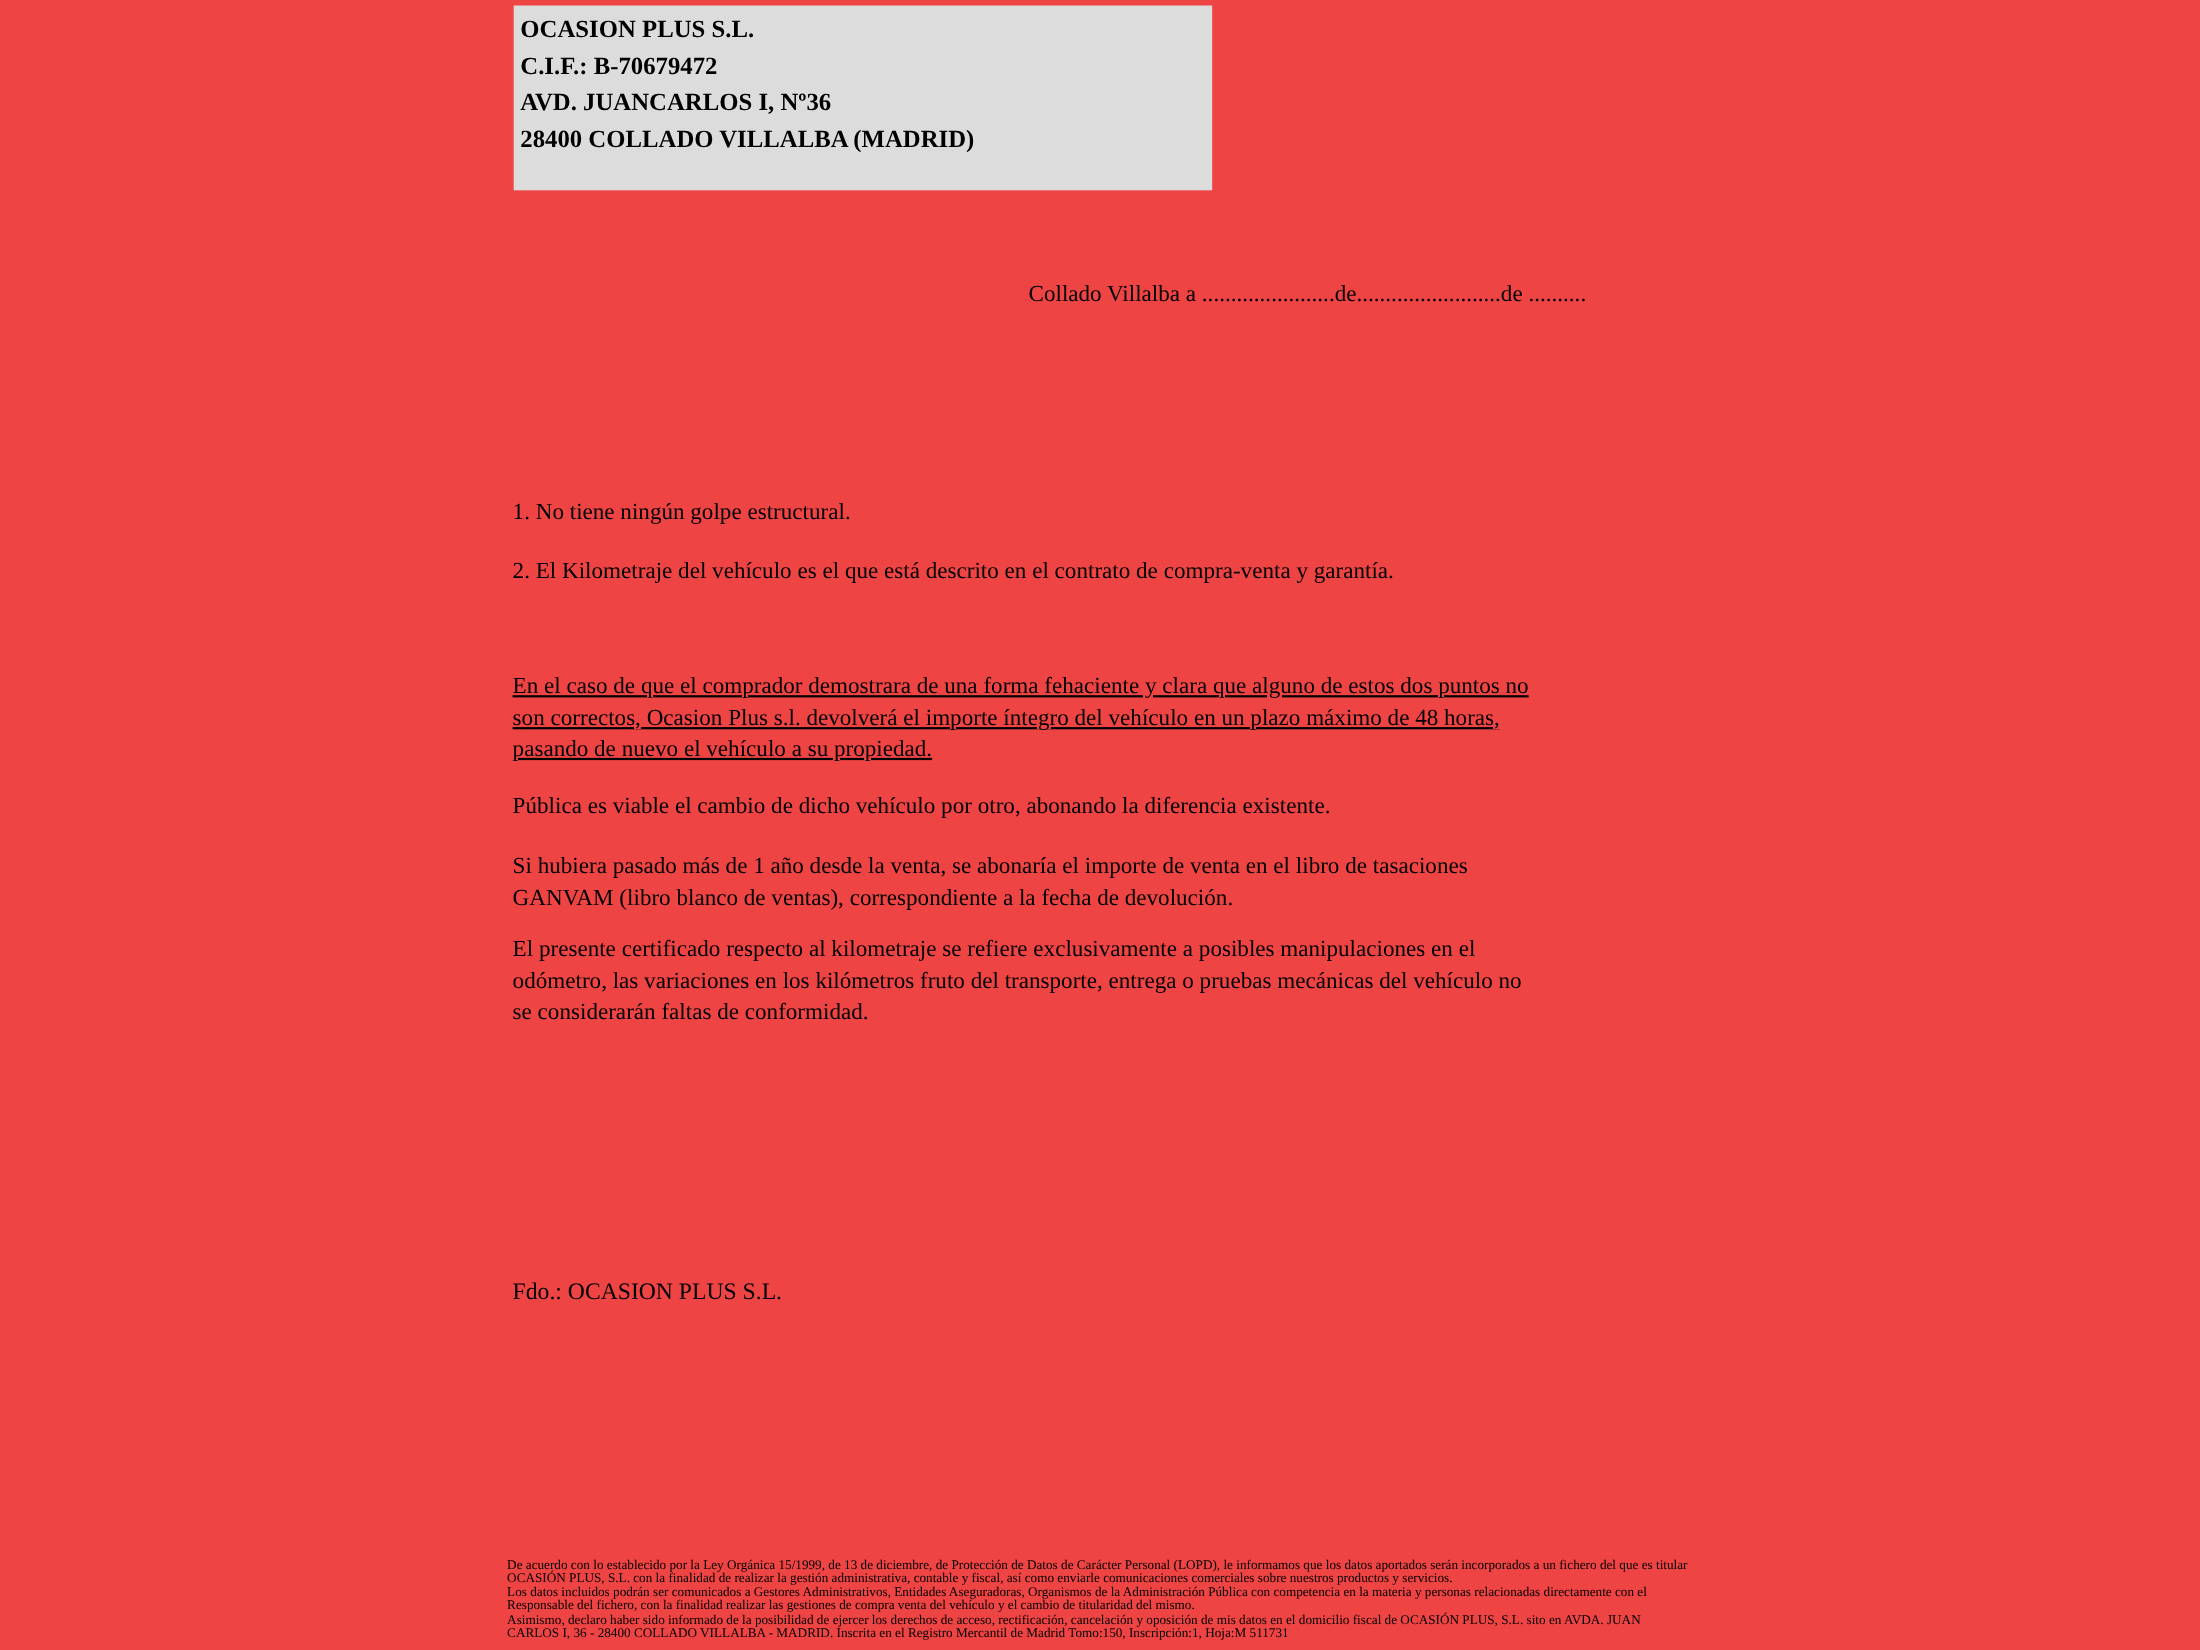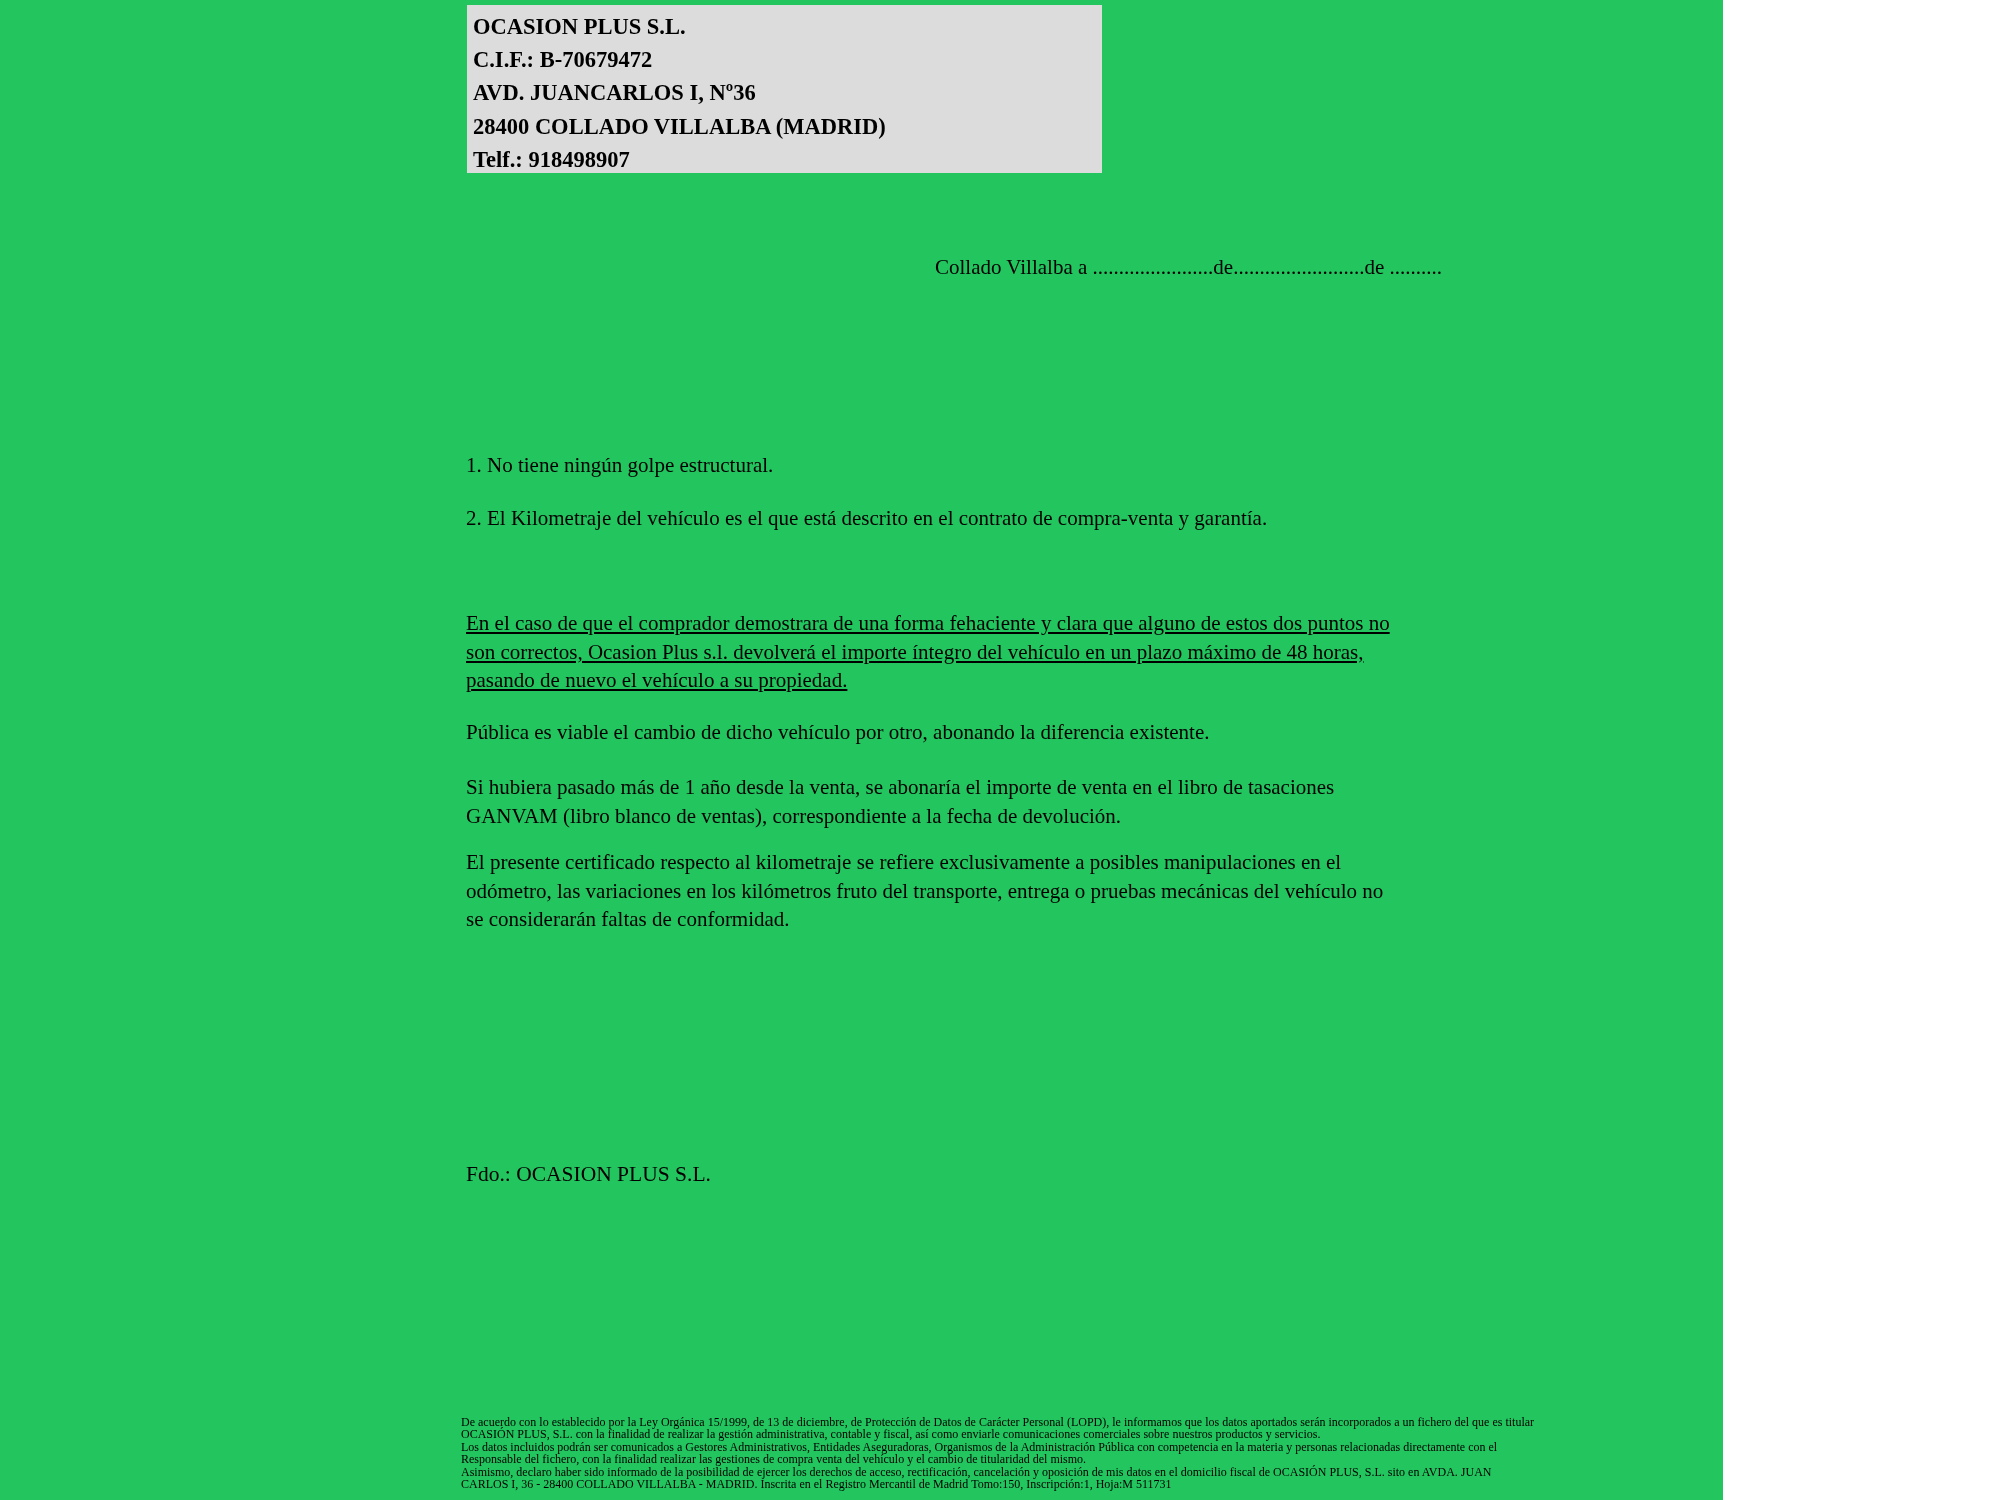--- a/index.html
+++ b/index.html
@@ -1,19 +1,19 @@
 <!DOCTYPE html>
 <html><head>
 <meta charset="utf-8">
 <style>
   * { margin:0; padding:0; box-sizing:border-box; }
   html, body { background:#ffffff; }
   .page {
-    position:relative; width:1723px; height:1500px;
-    background:#22c55e; color:#000000;
+    position:relative; width:2000px; height:1500px;
+    background:#ef4444; color:#000000;
     font-family:"Liberation Serif", serif;
     overflow:hidden;
   }
   .header-box {
     position:absolute; left:467px; top:5px; width:635px; height:168px;
     background:#dcdcdc;
     padding:5px 0 0 6px;
     font-weight:bold; font-size:22.5px; line-height:33.2px;
     white-space:nowrap;
   }
@@ -52,21 +52,20 @@
 </head>
 <body>
 
 <div class="page">
 
   <div class="header-box">
     <div>OCASION PLUS S.L.</div>
     <div>C.I.F.: B-70679472</div>
     <div>AVD. JUANCARLOS I, Nº36</div>
     <div>28400 COLLADO VILLALBA (MADRID)</div>
-    <div>Telf.: 918498907</div>
   </div>
 
   <div class="date-line">Collado Villalba a .......................de.........................de ..........</div>
 
 
   <div class="block p1">1. No tiene ningún golpe estructural.</div>
   <div class="block p2">2. El Kilometraje del vehículo es el que está descrito en el contrato de compra-venta y garantía.</div>
 
   <div class="block para1">En el caso de que el comprador demostrara de una forma fehaciente y clara que alguno de estos dos puntos no
 son correctos, Ocasion Plus s.l. devolverá el importe íntegro del vehículo en un plazo máximo de 48 horas,

